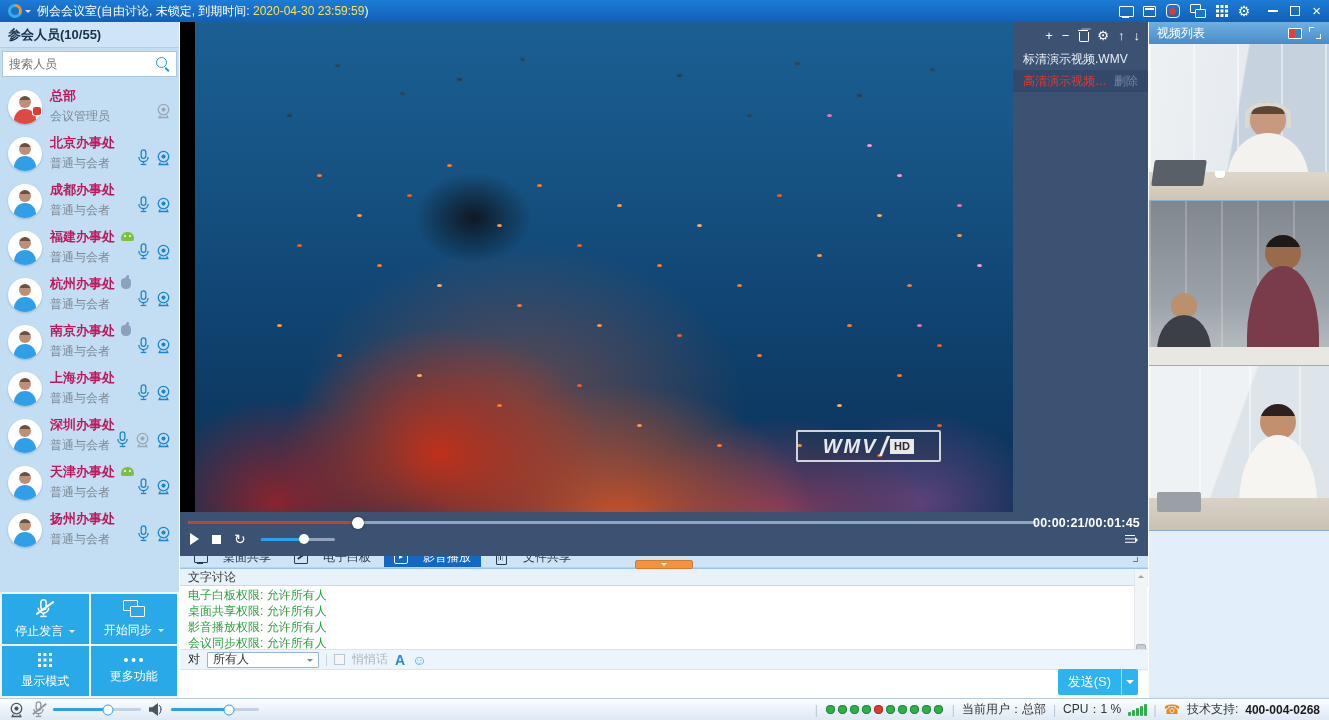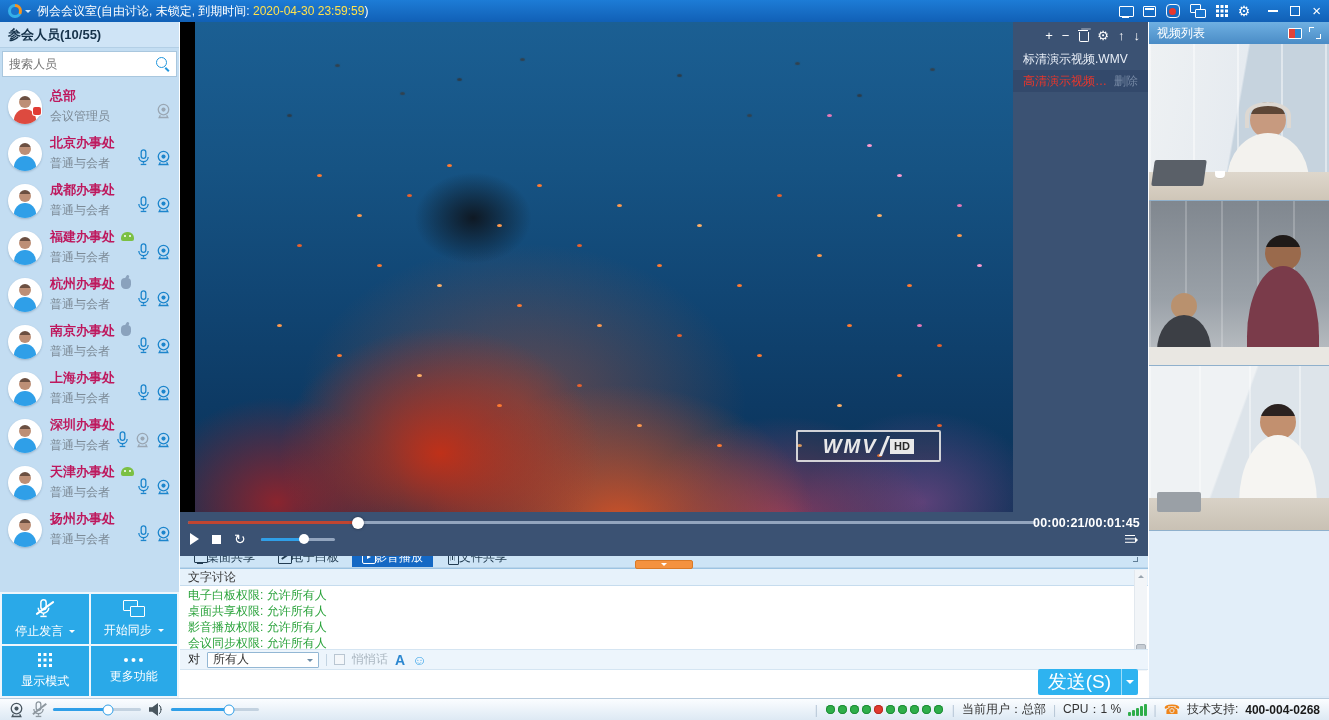--- a/index.html
+++ b/index.html
@@ -127,21 +127,21 @@
 .replay{font-size:14px;line-height:14px}
 .vol{position:relative;width:74px;height:3px;background:#93a5be;border-radius:2px;margin-left:2px}
 .vol-fill{position:absolute;left:0;top:0;bottom:0;background:#2f9fe8;border-radius:2px}
 .vol-knob{position:absolute;top:50%;width:10px;height:10px;border-radius:50%;background:#fff;transform:translate(-50%,-50%)}
 .pl-toggle{margin-left:auto;width:15px;height:11px;position:relative}
 .pl-toggle::before{content:"";position:absolute;left:0;top:1px;width:10px;height:1.7px;background:#fff;box-shadow:0 3.4px #fff,0 6.8px #fff}
 .pl-toggle::after{content:"";position:absolute;right:-1px;top:3.5px;border:3.5px solid transparent;border-left-color:#fff}
 
 
 .tabbar{position:absolute;left:180px;top:548px;width:968px;height:20px;background:#cde4f6;display:flex;align-items:stretch;padding-left:4px;gap:3px;border-bottom:1px solid #b9d4ea}
-.tab{display:flex;align-items:center;gap:0;padding:0 10px;color:#223c52}
+.tab{display:flex;align-items:center;gap:16px;padding:0 10px;color:#223c52}
 .tab.active{background:#1468c4;color:#fff}
 .tab-ic{width:13px;height:12px;position:relative;flex:none}
 .tic-desktop::before{content:"";position:absolute;left:0;top:1px;width:12px;height:8px;border:1.3px solid currentColor;border-radius:1px}
 .tic-desktop::after{content:"";position:absolute;left:3px;bottom:0;width:6px;height:1.6px;background:currentColor}
 .tic-board::before{content:"";position:absolute;left:0;top:1px;width:12px;height:9px;border:1.3px solid currentColor;border-radius:1px}
 .tic-board::after{content:"";position:absolute;left:3px;top:4.5px;width:7px;height:1.6px;background:currentColor;transform:rotate(-35deg)}
 .tic-media::before{content:"";position:absolute;left:0;top:0.5px;width:12px;height:10px;border:1.3px solid currentColor;border-radius:2px}
 .tic-media::after{content:"";position:absolute;left:4.5px;top:3.5px;border:2.5px solid transparent;border-left:4px solid currentColor}
 .tic-file::before{content:"";position:absolute;left:1.5px;top:0;width:9px;height:11px;border:1.3px solid currentColor;border-radius:1px}
 .tic-file::after{content:"";position:absolute;left:5.5px;top:3px;width:1.6px;height:5px;background:currentColor;box-shadow:-2px 1px 0 -0.3px currentColor,2px 1px 0 -0.3px currentColor}
@@ -167,21 +167,21 @@
 .chat-compose{position:absolute;left:0;right:0;top:80px;height:21px;background:#edf5fc;border-top:1px solid #d5e5f2;border-bottom:1px solid #d5e5f2;display:flex;align-items:center;gap:7px;padding:0 8px}
 .to-select{width:112px;height:16px;background:#fff;border:1px solid #93b7d4;display:flex;align-items:center;padding:0 5px;color:#333;border-radius:1px}
 .sel-caret{margin-left:auto;width:0;height:0;border:3.5px solid transparent;border-top-color:#6b8aa5;margin-top:4px}
 .divider-v{width:1px;height:12px;background:#c3d4e2}
 .checkbox{width:11px;height:11px;border:1px solid #b9c6d2;background:#f4f7fa;flex:none}
 .whisper{color:#aab6c0}
 .font-btn{color:#2b87d0;font-weight:bold;font-size:14px}
 .emoji-btn{color:#2f9fe8;font-size:14px;line-height:14px}
 .chat-input{position:absolute;left:0;right:0;top:102px;bottom:0;background:#fff}
 .send-btn{position:absolute;right:10px;bottom:3px;height:26px;display:flex;border-radius:2px;overflow:hidden;background:#2eb3f0;color:#fff}
-.send-main{padding:0 10px;display:flex;align-items:center;font-size:19px}
+.send-main{padding:0 10px;display:flex;align-items:center;font-size:13px}
 .send-caret{width:17px;display:flex;align-items:center;justify-content:center;border-left:1px solid rgba(255,255,255,.55)}
 .send-caret::after{content:"";border:4px solid transparent;border-top-color:#fff;margin-top:4px}
 
 
 .rightpanel{position:absolute;left:1148px;top:22px;width:181px;height:676px;background:#dceaf7;border-left:1px solid #fff}
 .rp-header{height:22px;background:linear-gradient(180deg,#6fb0e2,#4a8cc6);color:#fff;display:flex;align-items:center;padding:0 8px}
 .rp-icons{margin-left:auto;display:flex;gap:7px;align-items:center;color:#fff}
 .tv-ic{width:14px;height:11px;border:1.4px solid #fff;border-radius:1px;background:linear-gradient(90deg,#e04338 0 50%,#2b87d0 50%)}
 .vthumb{position:relative;width:100%;border-bottom:1px solid #8fb0cc;overflow:hidden}
 .vt1{height:157px;background:

